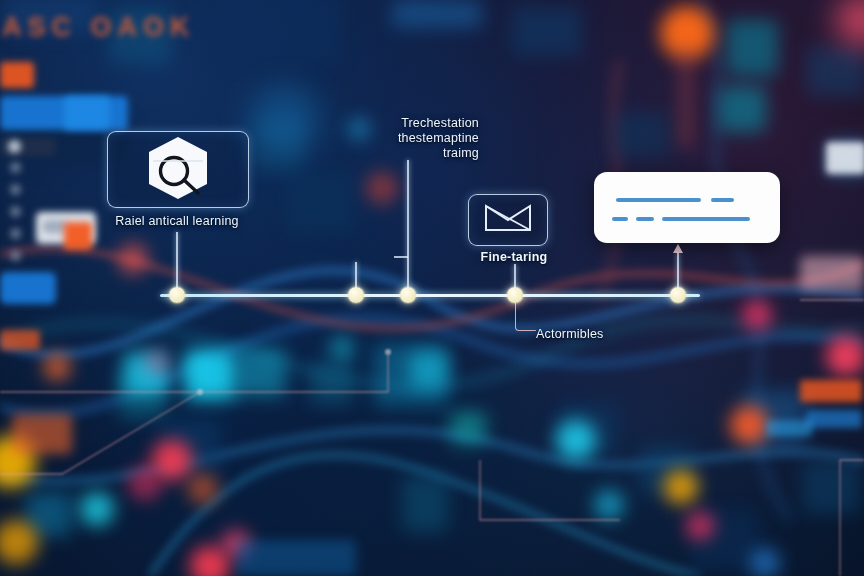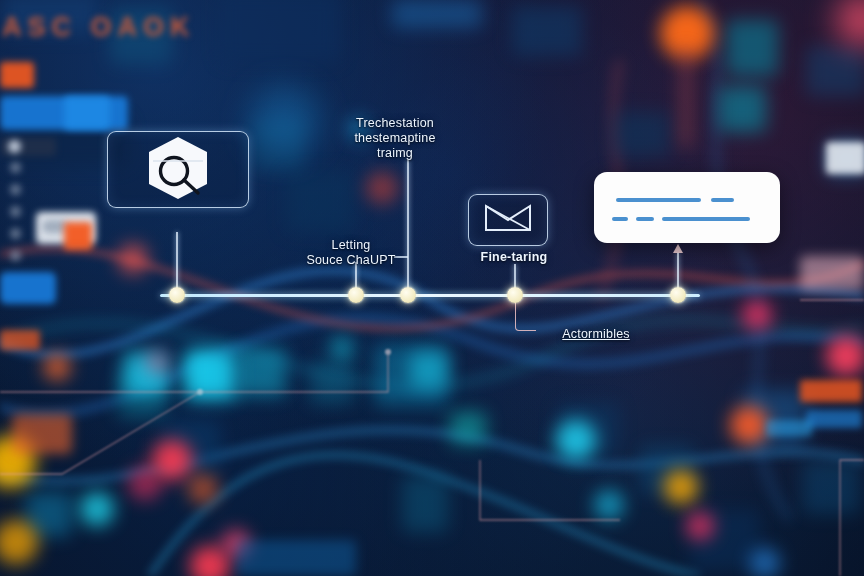--- a/index.html
+++ b/index.html
@@ -41,21 +41,21 @@
     box-shadow:0 0 9px rgba(255,250,210,.85),0 0 2px #fff;
   }
   .stem{position:absolute;width:2px;background:rgba(225,240,255,.8);box-shadow:0 0 5px rgba(190,225,255,.8);}
 
   .lbl{
     position:absolute;color:#eef6ff;font-size:12.5px;line-height:15px;
     text-align:center;letter-spacing:.2px;
     text-shadow:0 0 6px rgba(10,25,55,.95),0 1px 2px rgba(0,0,0,.8);
     white-space:pre-line;
   }
-  .lbl-left{text-align:center;text-decoration:underline;}
+  .lbl-left{text-align:left;}
 
   
   .icard{
     position:absolute;border:1.6px solid rgba(215,235,255,.85);
     border-radius:9px;background:rgba(10,22,48,.22);
     box-shadow:0 0 10px rgba(150,200,255,.35), inset 0 0 14px rgba(120,180,255,.12);
   }
   .hexwrap{position:absolute;left:50%;top:50%;transform:translate(-50%,-50%);}
 
   
@@ -207,23 +207,22 @@
   <div style="position:absolute;left:394px;top:256px;width:14px;height:2px;background:rgba(225,240,255,.75);"></div>
 
   <div class="lconn" style="left:515px;top:300px;width:20px;height:30px;"></div>
 
   <div class="node" style="left:169px;top:287px;"></div>
   <div class="node" style="left:348px;top:287px;"></div>
   <div class="node" style="left:400px;top:287px;"></div>
   <div class="node" style="left:507px;top:287px;"></div>
   <div class="node" style="left:670px;top:287px;"></div>
 
-  <div class="lbl" style="left:296px;top:238px;width:110px;">Letting
-Souce ChaUPT</div>
-  <div class="lbl" style="left:340px;top:116px;width:110px;">Trechestation
+  <div class="lbl" style="left:96px;top:214px;width:162px;">Raiel anticall learning</div>
+  <div class="lbl" style="left:369px;top:116px;width:110px;text-align:right;">Trechestation
 thestemaptine
 traimg</div>
   <div class="lbl" style="left:466px;top:250px;width:96px;font-weight:bold;">Fine-taring</div>
 
   <div class="lbl lbl-left" style="left:536px;top:327px;width:120px;">Actormibles</div>
 
   <div class="icard" style="left:107px;top:131px;width:140px;height:75px;">
     <div class="hexwrap">
       <svg width="74" height="74" viewBox="0 0 74 74">
         <polygon points="37,6 66,21 66,53 37,68 8,53 8,21" fill="#f7f9fc"></polygon>

